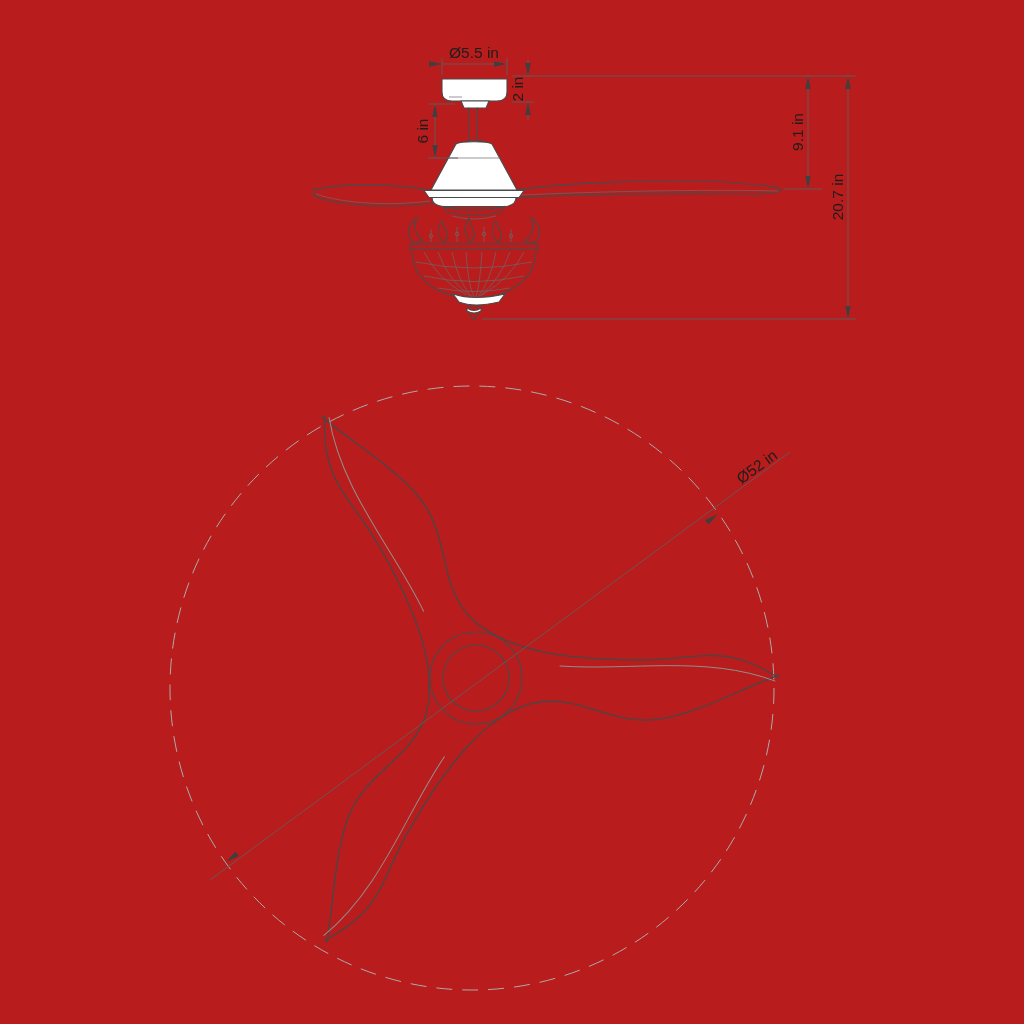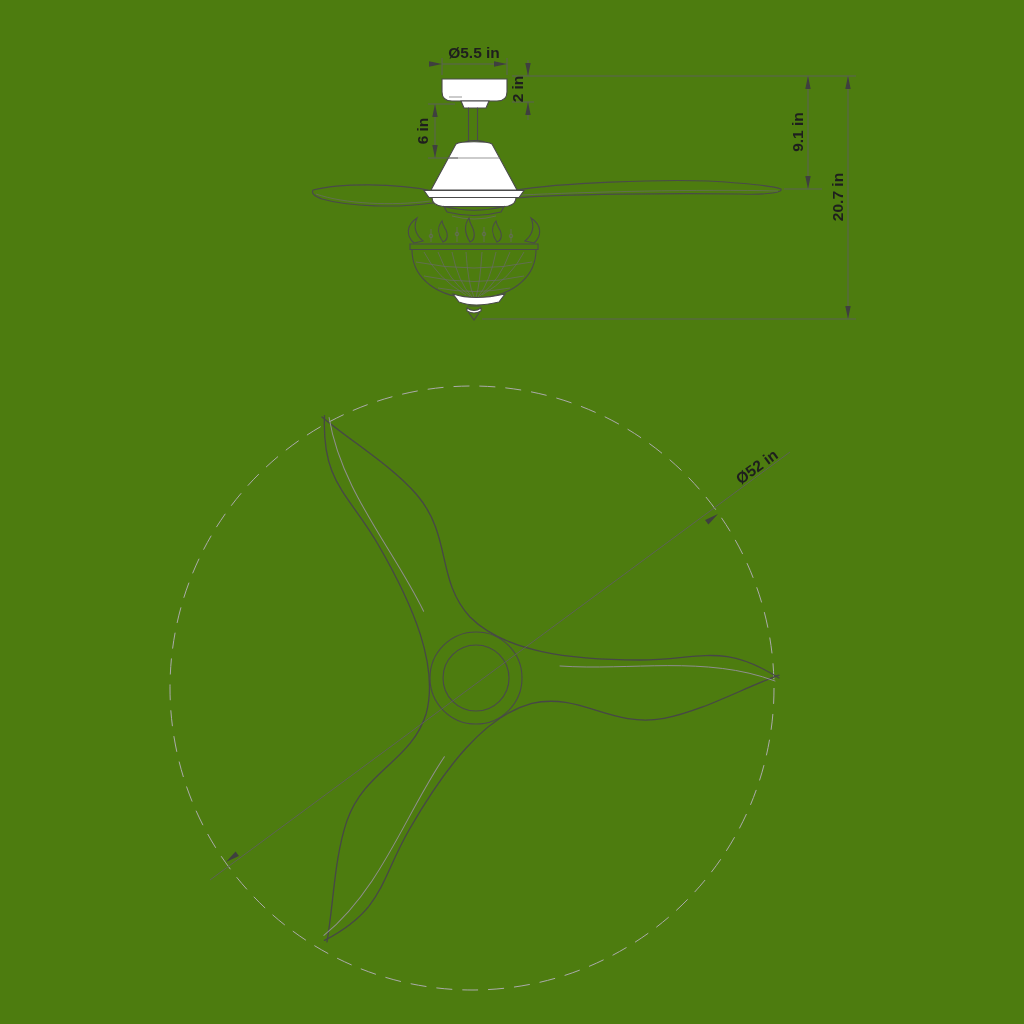--- a/index.html
+++ b/index.html
@@ -7,23 +7,22 @@
     padding: 0;
     background: #ffffff;
     width: 1024px;
     height: 1024px;
     font-family: "Liberation Sans", sans-serif;
   }
   #stage {
     position: relative;
     width: 1024px;
     height: 1024px;
-    background: #4d7c0f;
+    background: #b91c1c;
     overflow: hidden;
-    font-weight: bold;
   }
   svg { display: block; }
   .outline  { stroke: #4a4a4a; stroke-width: 1.1; fill: none; stroke-linecap: round; }
   .outline-f{ stroke: #4a4a4a; stroke-width: 1.1; fill: #ffffff; }
   .fine     { stroke: #6a6a6a; stroke-width: 0.7; fill: none; }
   .dim      { stroke: #5f5f5f; stroke-width: 0.9; fill: none; }
   .dimtext  { font-family: "Liberation Sans", sans-serif; font-size: 15.5px; fill: #1e1e1e; }
   .arrow    { fill: #3f3f3f; stroke: none; }
   .dashcirc { stroke: #ababab; stroke-width: 1; fill: none; stroke-dasharray: 16 10; }
 </style>

